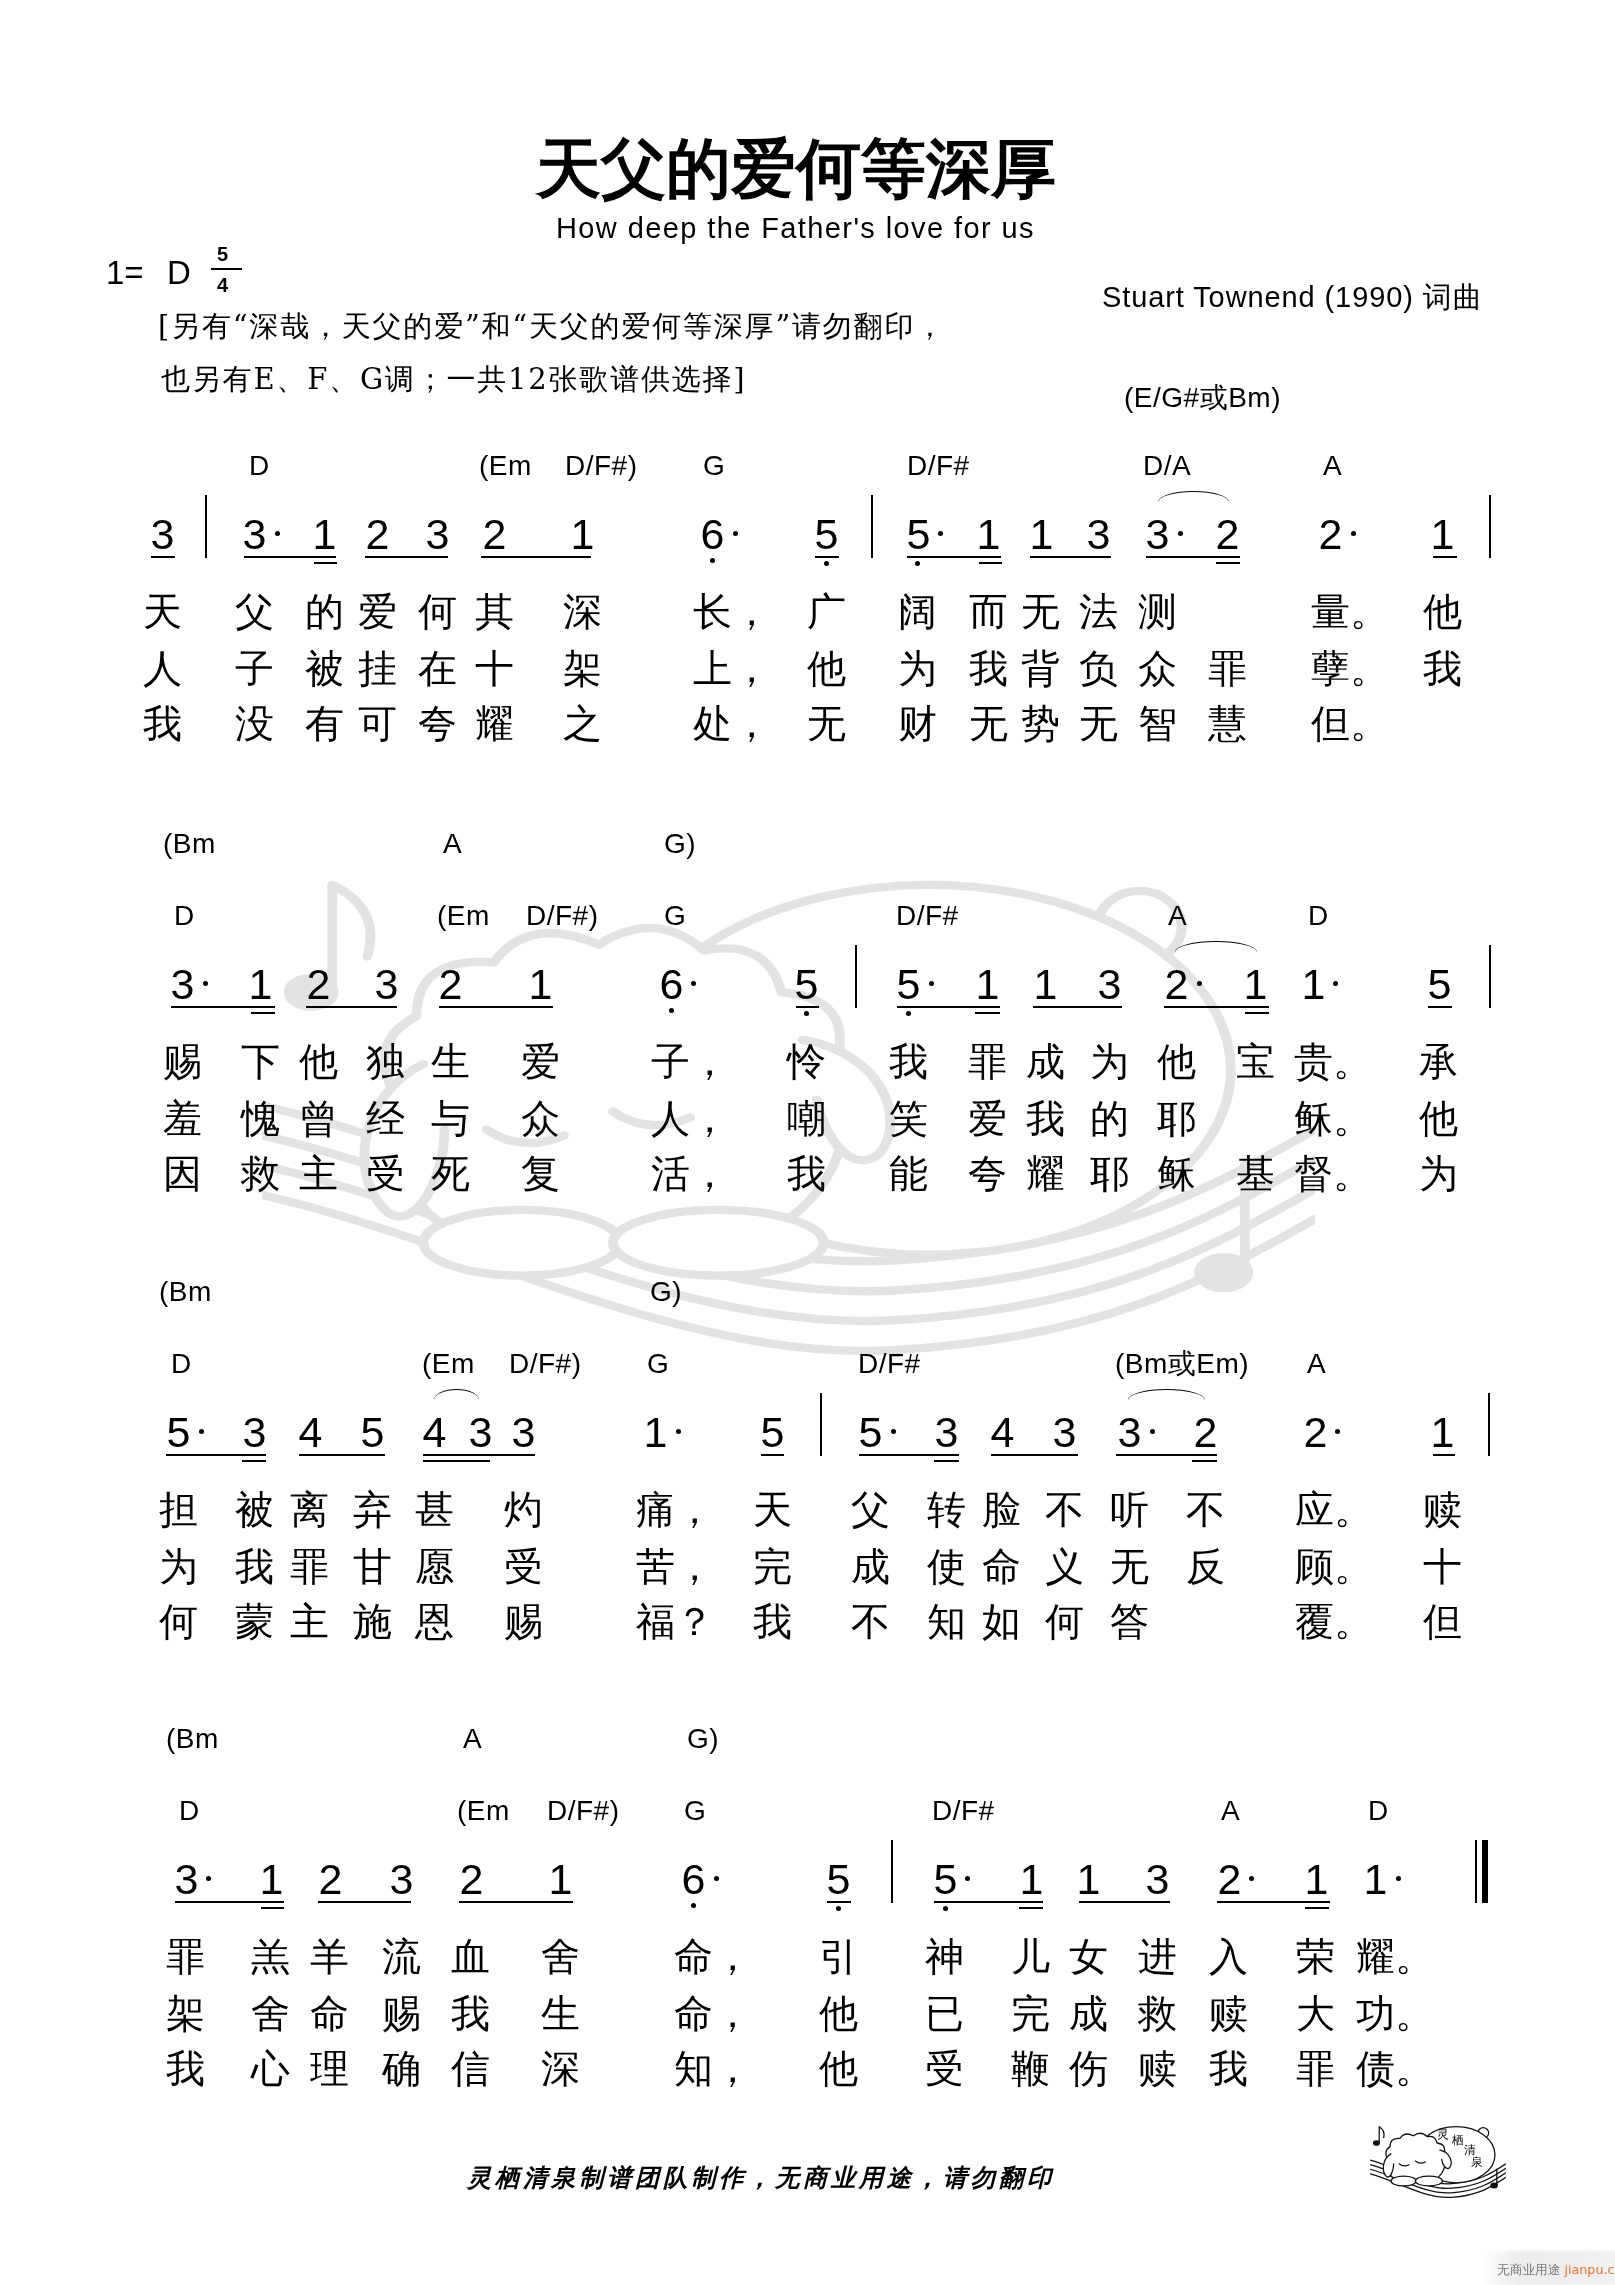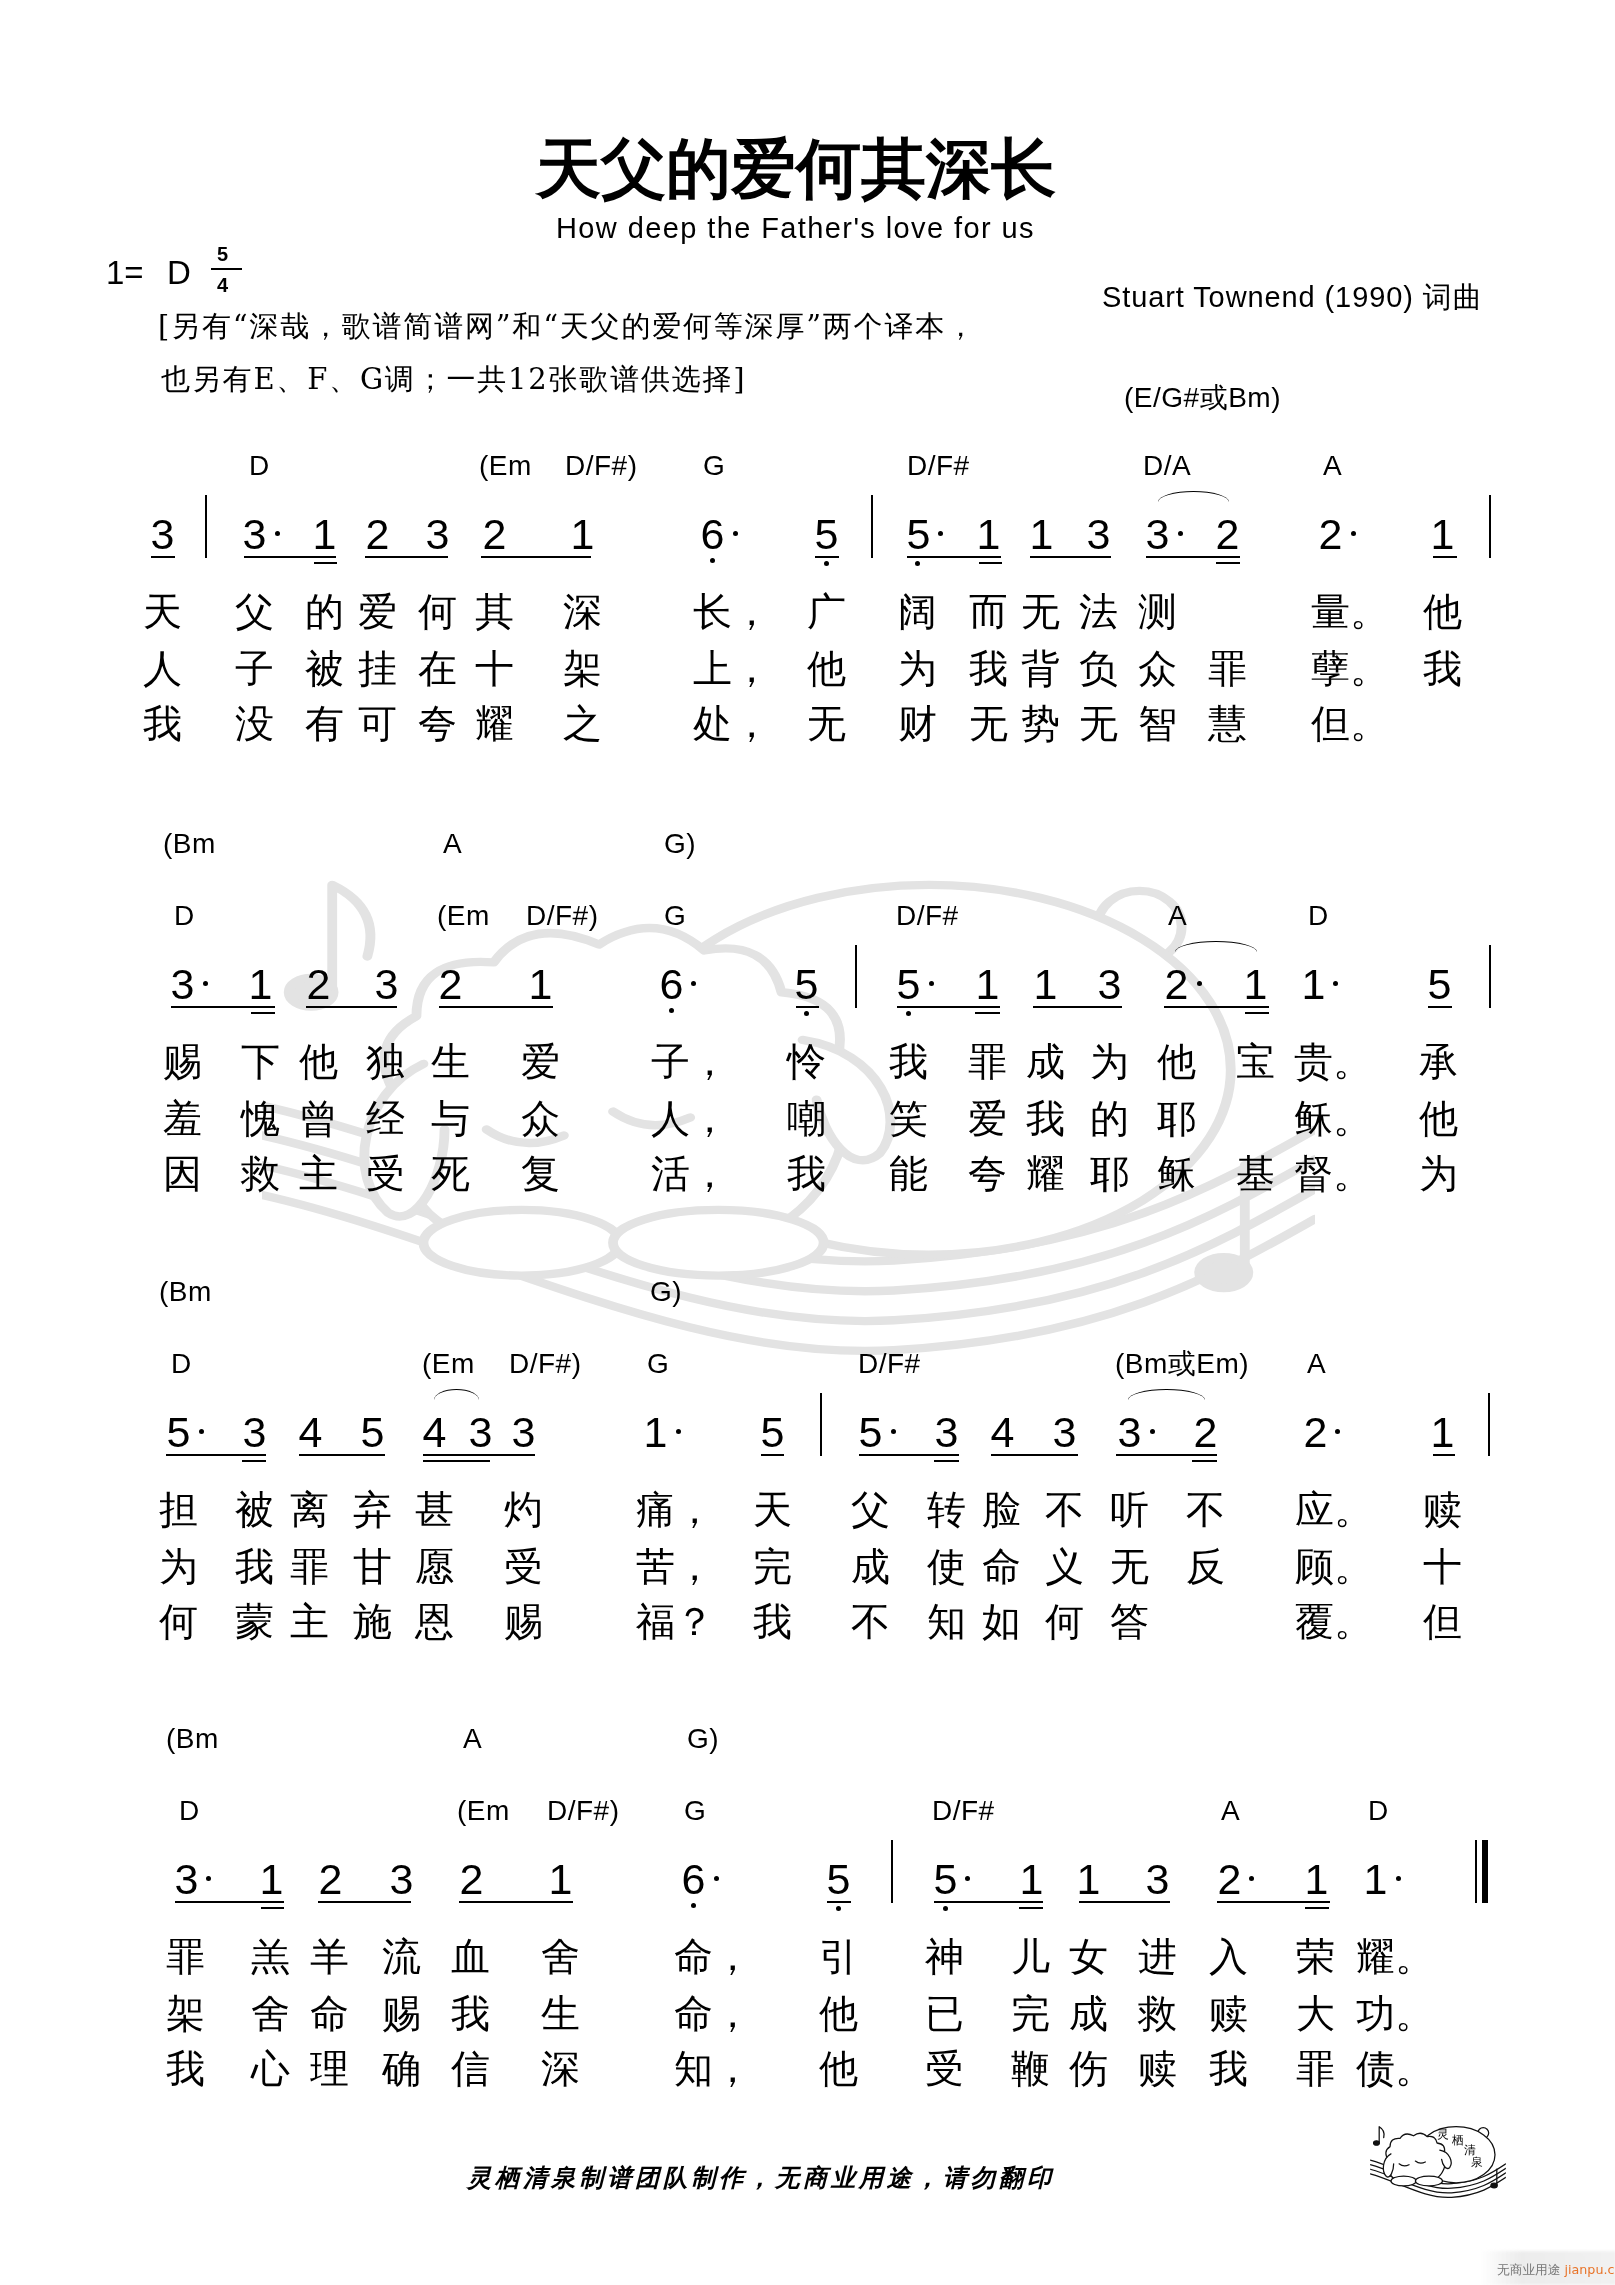--- a/index.html
+++ b/index.html
@@ -62,29 +62,29 @@
       </g>
     </symbol>
   </defs>
 </svg>
 
 <svg class="wm" viewBox="0 0 150 84" preserveAspectRatio="none">
       <use href="#sheep" x="0" y="0" width="150" height="84"></use>
     </svg>
 
 <div>
-  <span class="title">天父的爱何其深长</span>
+  <span class="title">天父的爱何等深厚</span>
   <span class="subtitle">How deep the Father's love for us</span>
   <span class="keylbl" style="left:106px">1=</span>
   <span class="keylbl" style="left:167px">D</span>
   <span class="frac" style="left:217px;top:244px">5</span>
   <i class="fracline"></i>
   <span class="frac" style="left:217px;top:275px">4</span>
   <span class="credit">Stuart Townend (1990) 词曲</span>
-  <span class="note-line" style="left:158px;top:312px">[另有“深哉，歌谱简谱网”和“天父的爱何等深厚”两个译本，</span>
+  <span class="note-line" style="left:158px;top:312px">[另有“深哉，天父的爱”和“天父的爱何等深厚”请勿翻印，</span>
   <span class="note-line" style="left:161px;top:365px">也另有E、F、G调；一共12张歌谱供选择]</span>
 </div>
 
 <div class="st" style="top:518px">
   <span class="ac" style="left:1124px;top:-134px">(E/G#或Bm)</span>
   <span class="ch" style="left:249px">D</span>
   <span class="ch" style="left:479px">(Em</span>
   <span class="ch" style="left:565px">D/F#)</span>
   <span class="ch" style="left:703px">G</span>
   <span class="ch" style="left:907px">D/F#</span>

